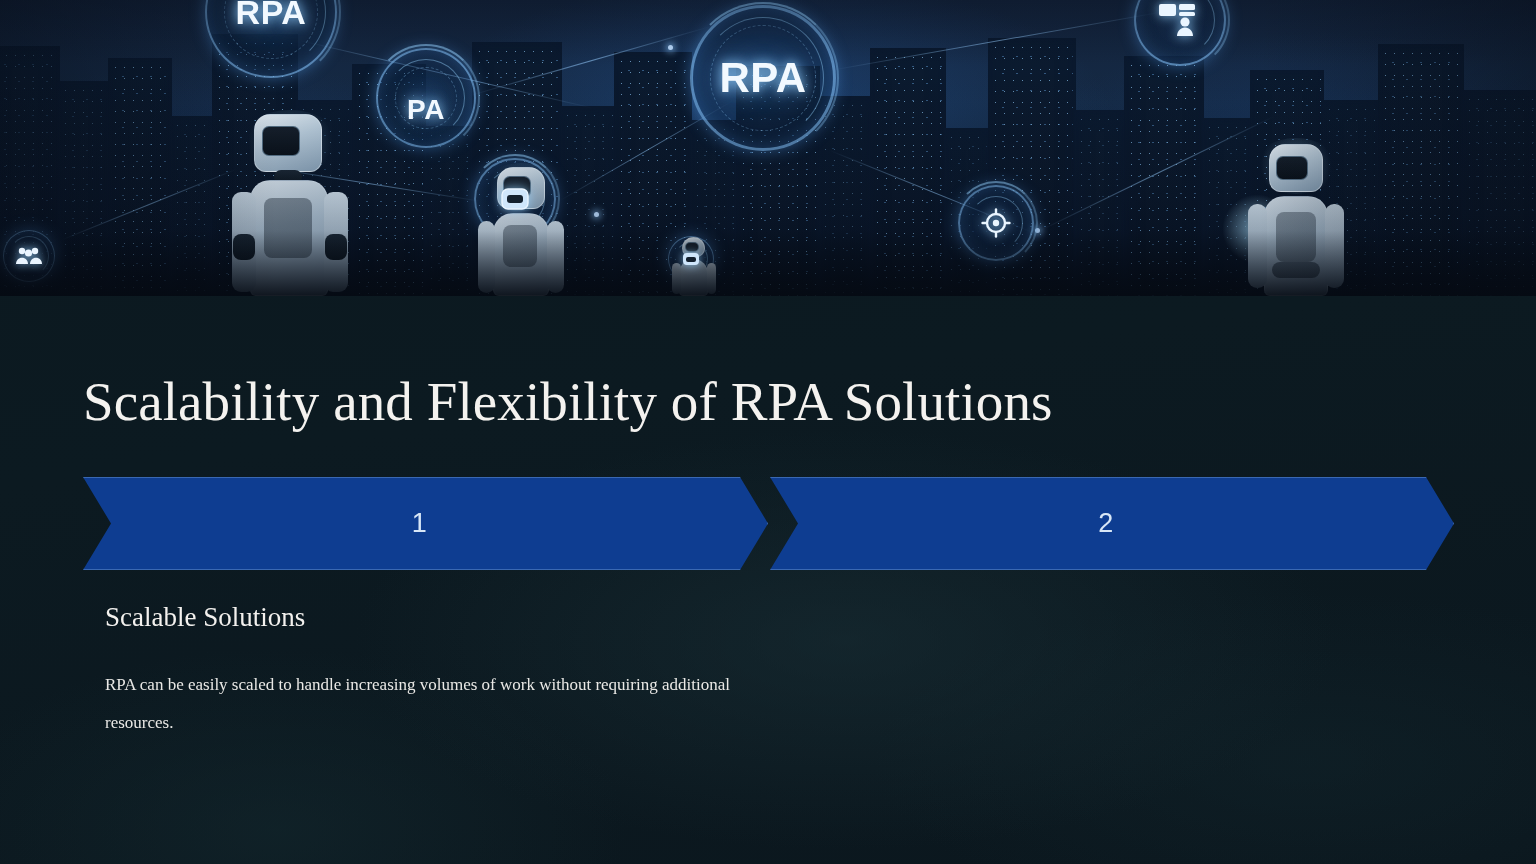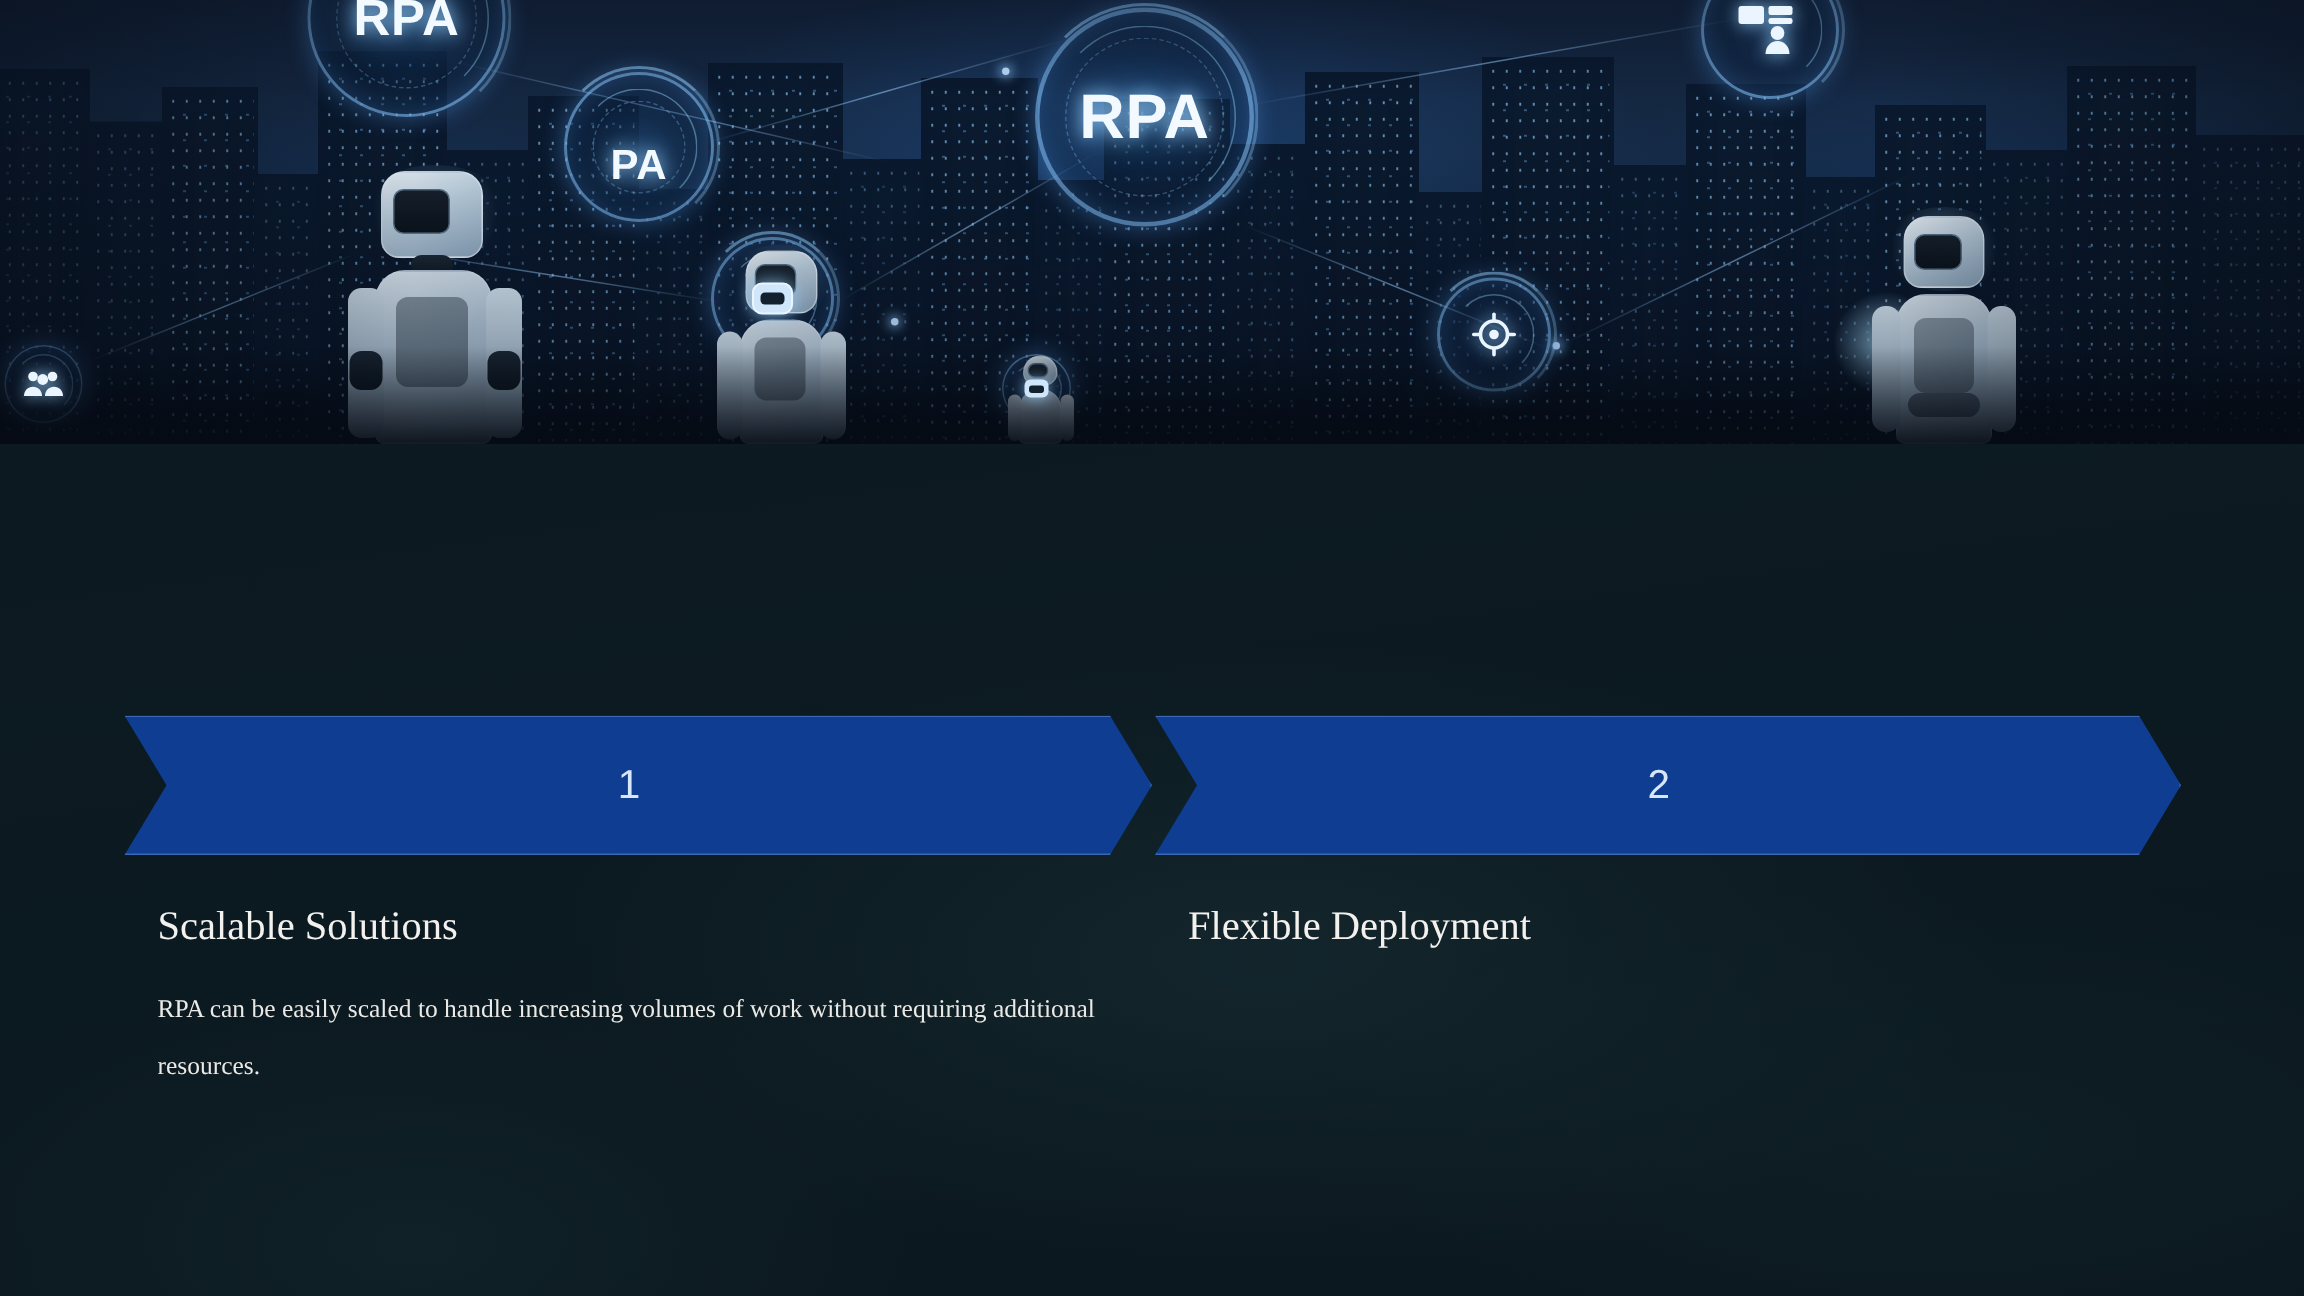--- a/index.html
+++ b/index.html
@@ -162,21 +162,21 @@
 
   
   .col { position:absolute; top:600px; width:648px; }
   #col-1 { left:105px; }
   #col-2 { left:792px; }
 
   .col-head {
     font-family:"Liberation Serif", serif;
     font-size:27px; line-height:34px;
     color:#f3f1ee; font-weight:400;
-    margin-bottom:20px;
+    margin-bottom:32px;
     white-space:nowrap;
   }
   .col-body {
     font-family:"Liberation Serif", serif;
     font-size:17px; line-height:38px;
     color:#eae9e6; font-weight:400;
     max-width:645px;
   }
   #col-1 .col-body { max-width:640px; }
   #col-2 .col-body { max-width:618px; }
@@ -343,31 +343,31 @@
       <div class="rb-body" style="left:16px; top:58px; width:64px; height:100px;"></div>
       <div class="rb-dark" style="left:28px; top:74px; width:40px; height:50px; opacity:.38;"></div>
       <div class="rb-arm" style="left:0px;  top:66px; width:19px; height:84px;"></div>
       <div class="rb-arm" style="left:77px; top:66px; width:19px; height:84px;"></div>
       <div class="rb-dark" style="left:24px; top:124px; width:48px; height:16px; opacity:.55;"></div>
     </div>
 
     <div class="vignette"></div>
   </div>
 
+  <h1 id="title">Scalability and Flexibility of RPA Solutions</h1>
 
   <div id="chev-1" class="chev">
     <span class="num">1</span>
   </div>
 
   <div id="chev-2" class="chev">
     <span class="num">2</span>
   </div>
 
   <div id="col-1" class="col">
     <div class="col-head">Scalable Solutions</div>
     <div class="col-body">RPA can be easily scaled to handle increasing volumes of work without requiring additional resources.</div>
   </div>
 
   <div id="col-2" class="col">
-    <div class="col-head">Flexible Deployment</div>
   </div>
 
 </div>
 
 </body></html>

